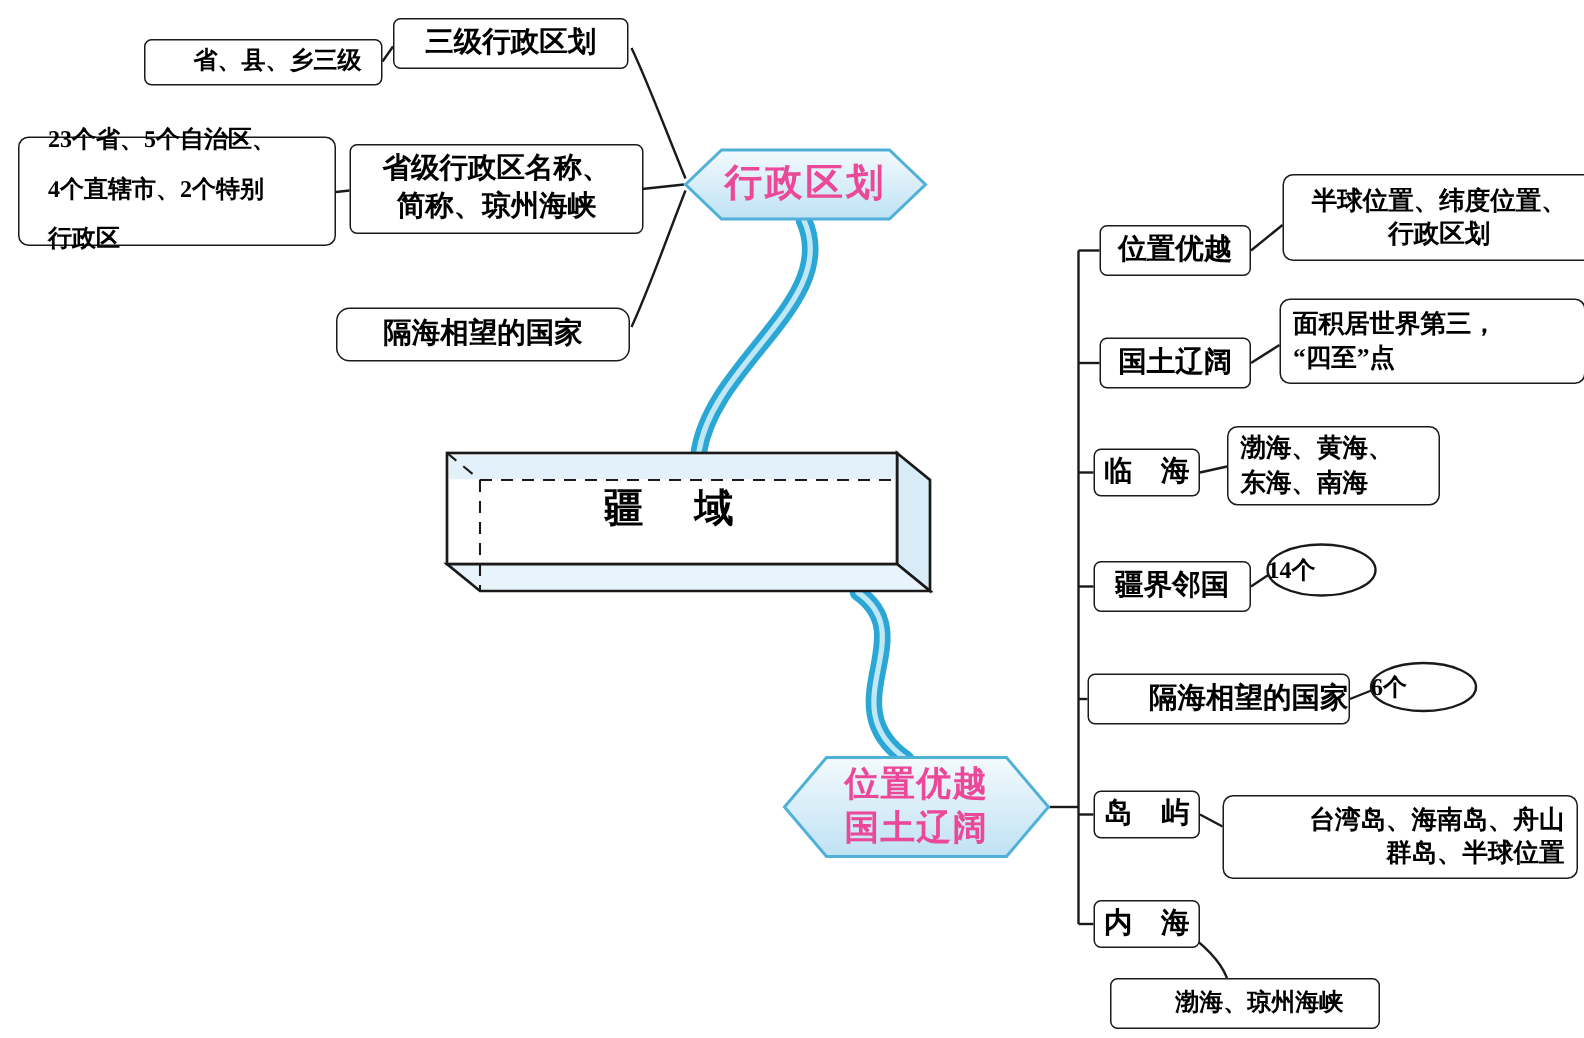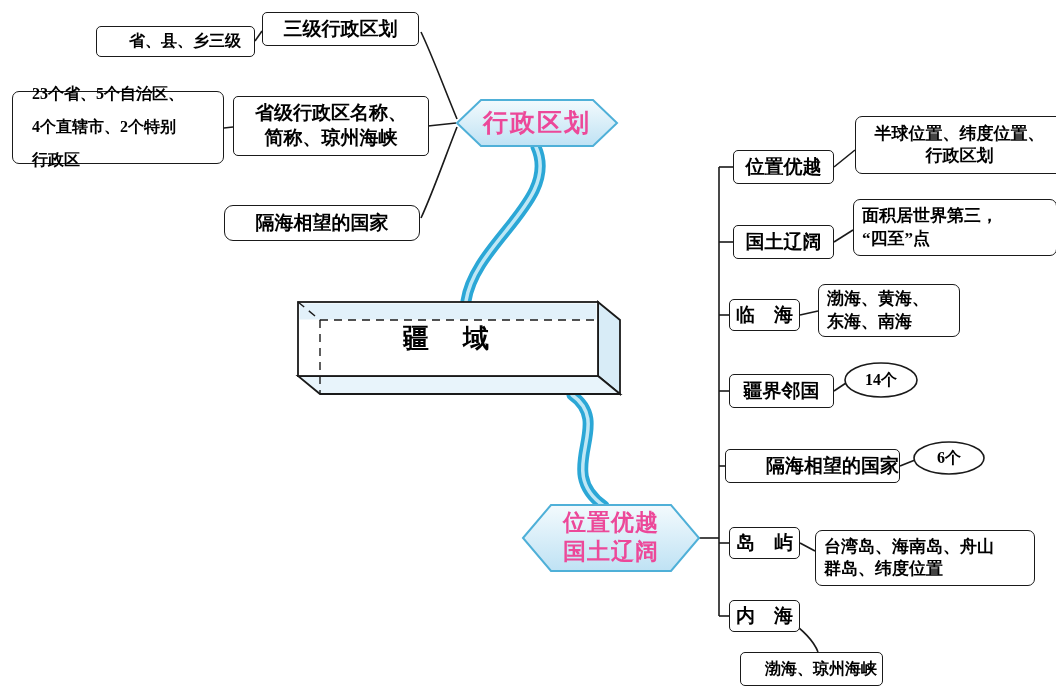--- a/index.html
+++ b/index.html
@@ -19,21 +19,21 @@
 
   .hex-label{position:absolute;display:flex;flex-direction:column;align-items:center;
        justify-content:center;font-weight:700;color:#ec4899;z-index:3;line-height:1.25;}
   .hex1{left:457px;top:100px;width:160px;height:46px;font-size:25px;letter-spacing:2px;}
   .hex2{left:523px;top:505px;width:176px;height:66px;font-size:23px;letter-spacing:1px;}
 
   .center-label{position:absolute;left:298px;top:304px;width:300px;height:68px;
        display:flex;align-items:center;justify-content:center;font-size:26px;font-weight:700;
        letter-spacing:4px;z-index:3;}
 
-  .ell-label{position:absolute;display:flex;align-items:center;justify-content:center;
+  .ell-label{position:absolute;display:flex;align-items:center;
        font-size:16px;font-weight:600;z-index:3;}
 </style>
 </head>
 <body>
 
 <div id="stage">
 
   <svg width="1056" height="692" viewBox="0 0 1056 692">
     <defs>
       <linearGradient id="hexgrad" x1="0" y1="0" x2="0" y2="1">
@@ -170,22 +170,22 @@
   </div>
 
   <div class="ell-label" style="left:845px;top:370px;width:72px;height:20px;">
     <div>14个</div>
   </div>
 
   <div class="ell-label" style="left:914px;top:448px;width:70px;height:20px;">
     <div>6个</div>
   </div>
 
-  <div class="box leaf fs17 bold" style="left:815px;top:530px;width:220px;height:56px;">
+  <div class="box leaf fs17 bold" style="left:815px;top:530px;width:237px;height:56px;align-items:flex-end;">
     <div>台湾岛、海南岛、舟山</div>
-    <div>群岛、纬度位置</div>
+    <div>群岛、半球位置</div>
   </div>
 
-  <div class="box fs16 bold" style="left:740px;top:652px;width:143px;height:34px;">
+  <div class="box fs16 bold" style="left:740px;top:652px;width:180px;height:34px;">
     <div>渤海、琼州海峡</div>
   </div>
 
 </div>
 
 </body></html>

